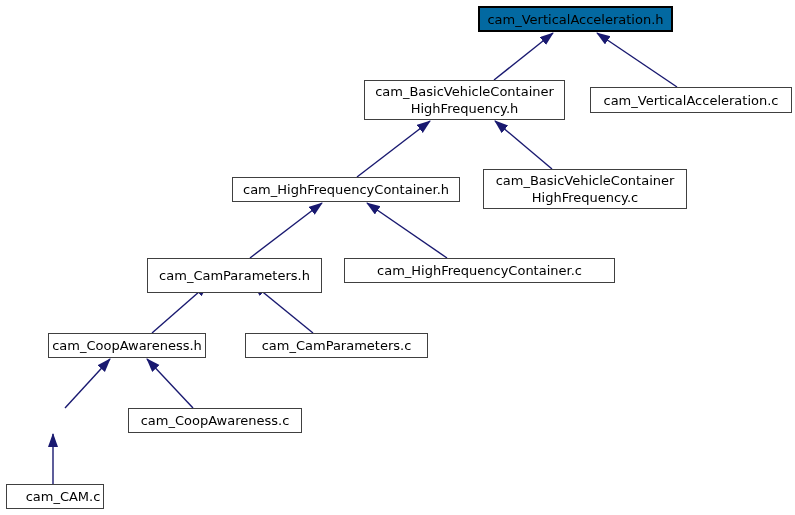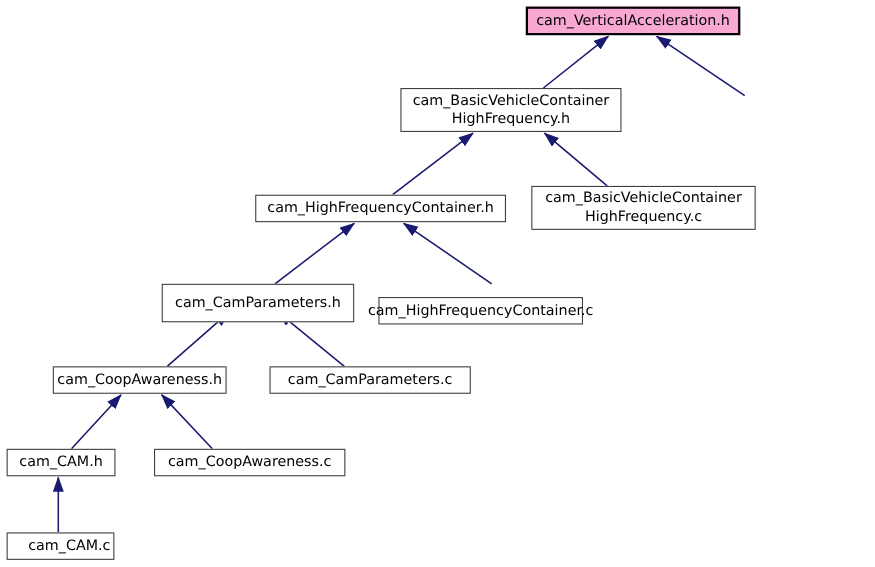--- a/index.html
+++ b/index.html
@@ -30,21 +30,21 @@
     align-items: center;
     justify-content: center;
     text-align: center;
     font-size: 13px;
     line-height: 17px;
     color: #000000;
     white-space: pre-line;
     cursor: pointer;
   }
   .node.current {
-    background: #f9a8d4;
+    background: #0369a1;
     border: 2px solid #000000;
     cursor: default;
   }
   .node .lbl {
     white-space: pre-line;
     pointer-events: none;
   }
 </style>
 </head>
 <body>
@@ -64,23 +64,23 @@
       <line x1="447" y1="258" x2="367" y2="203" stroke="#191970" stroke-width="1.4" marker-end="url(#arrowhead)"></line>
       <line x1="152" y1="333" x2="208" y2="284" stroke="#191970" stroke-width="1.4" marker-end="url(#arrowhead)"></line>
       <line x1="313" y1="333" x2="253" y2="284" stroke="#191970" stroke-width="1.4" marker-end="url(#arrowhead)"></line>
       <line x1="65" y1="408" x2="110" y2="359" stroke="#191970" stroke-width="1.4" marker-end="url(#arrowhead)"></line>
       <line x1="193" y1="408" x2="147" y2="359" stroke="#191970" stroke-width="1.4" marker-end="url(#arrowhead)"></line>
       <line x1="53" y1="484" x2="53" y2="434" stroke="#191970" stroke-width="1.4" marker-end="url(#arrowhead)"></line>
     </svg>
     <div class="node current" style="left: 478px; top: 6px; width: 195px; height: 26px;"><span class="lbl">cam_VerticalAcceleration.h</span></div>
     <div class="node" style="left: 364px; top: 80px; width: 201px; height: 40px;"><span class="lbl">cam_BasicVehicleContainer
 HighFrequency.h</span></div>
+    <div class="node" style="left: 590px; top: 87px; width: 202px; height: 26px;"><span class="lbl">cam_VerticalAcceleration.c</span></div>
     <div class="node" style="left: 232px; top: 177px; width: 228px; height: 25px; justify-content: center;"><span class="lbl">cam_HighFrequencyContainer.h</span></div>
     <div class="node" style="left: 483px; top: 169px; width: 204px; height: 40px;"><span class="lbl">cam_BasicVehicleContainer
 HighFrequency.c</span></div>
     <div class="node" style="left: 147px; top: 258px; width: 175px; height: 35px;"><span class="lbl">cam_CamParameters.h</span></div>
-    <div class="node" style="left: 344px; top: 270px; width: 186px; height: 25px;"><span class="lbl">cam_HighFrequencyContainer.c</span></div>
+    <div class="node" style="left: 344px; top: 258px; width: 271px; height: 25px;"><span class="lbl">cam_HighFrequencyContainer.c</span></div>
     <div class="node" style="left: 48px; top: 333px; width: 158px; height: 25px;"><span class="lbl">cam_CoopAwareness.h</span></div>
     <div class="node" style="left: 245px; top: 333px; width: 183px; height: 25px;"><span class="lbl">cam_CamParameters.c</span></div>
-    <div class="node" style="left: 6px; top: 408px; width: 99px; height: 25px;"><span class="lbl">cam_CAM.h</span></div>
-    <div class="node" style="left: 128px; top: 408px; width: 174px; height: 25px; margin-left: 12px;"><span class="lbl">cam_CoopAwareness.c</span></div>
+    <div class="node" style="left: 128px; top: 408px; width: 174px; height: 25px;"><span class="lbl">cam_CoopAwareness.c</span></div>
     <div class="node" style="left: 6px; top: 484px; width: 98px; height: 25px; padding-left: 16px;"><span class="lbl">cam_CAM.c</span></div>
   </div>
 
 </body></html>

